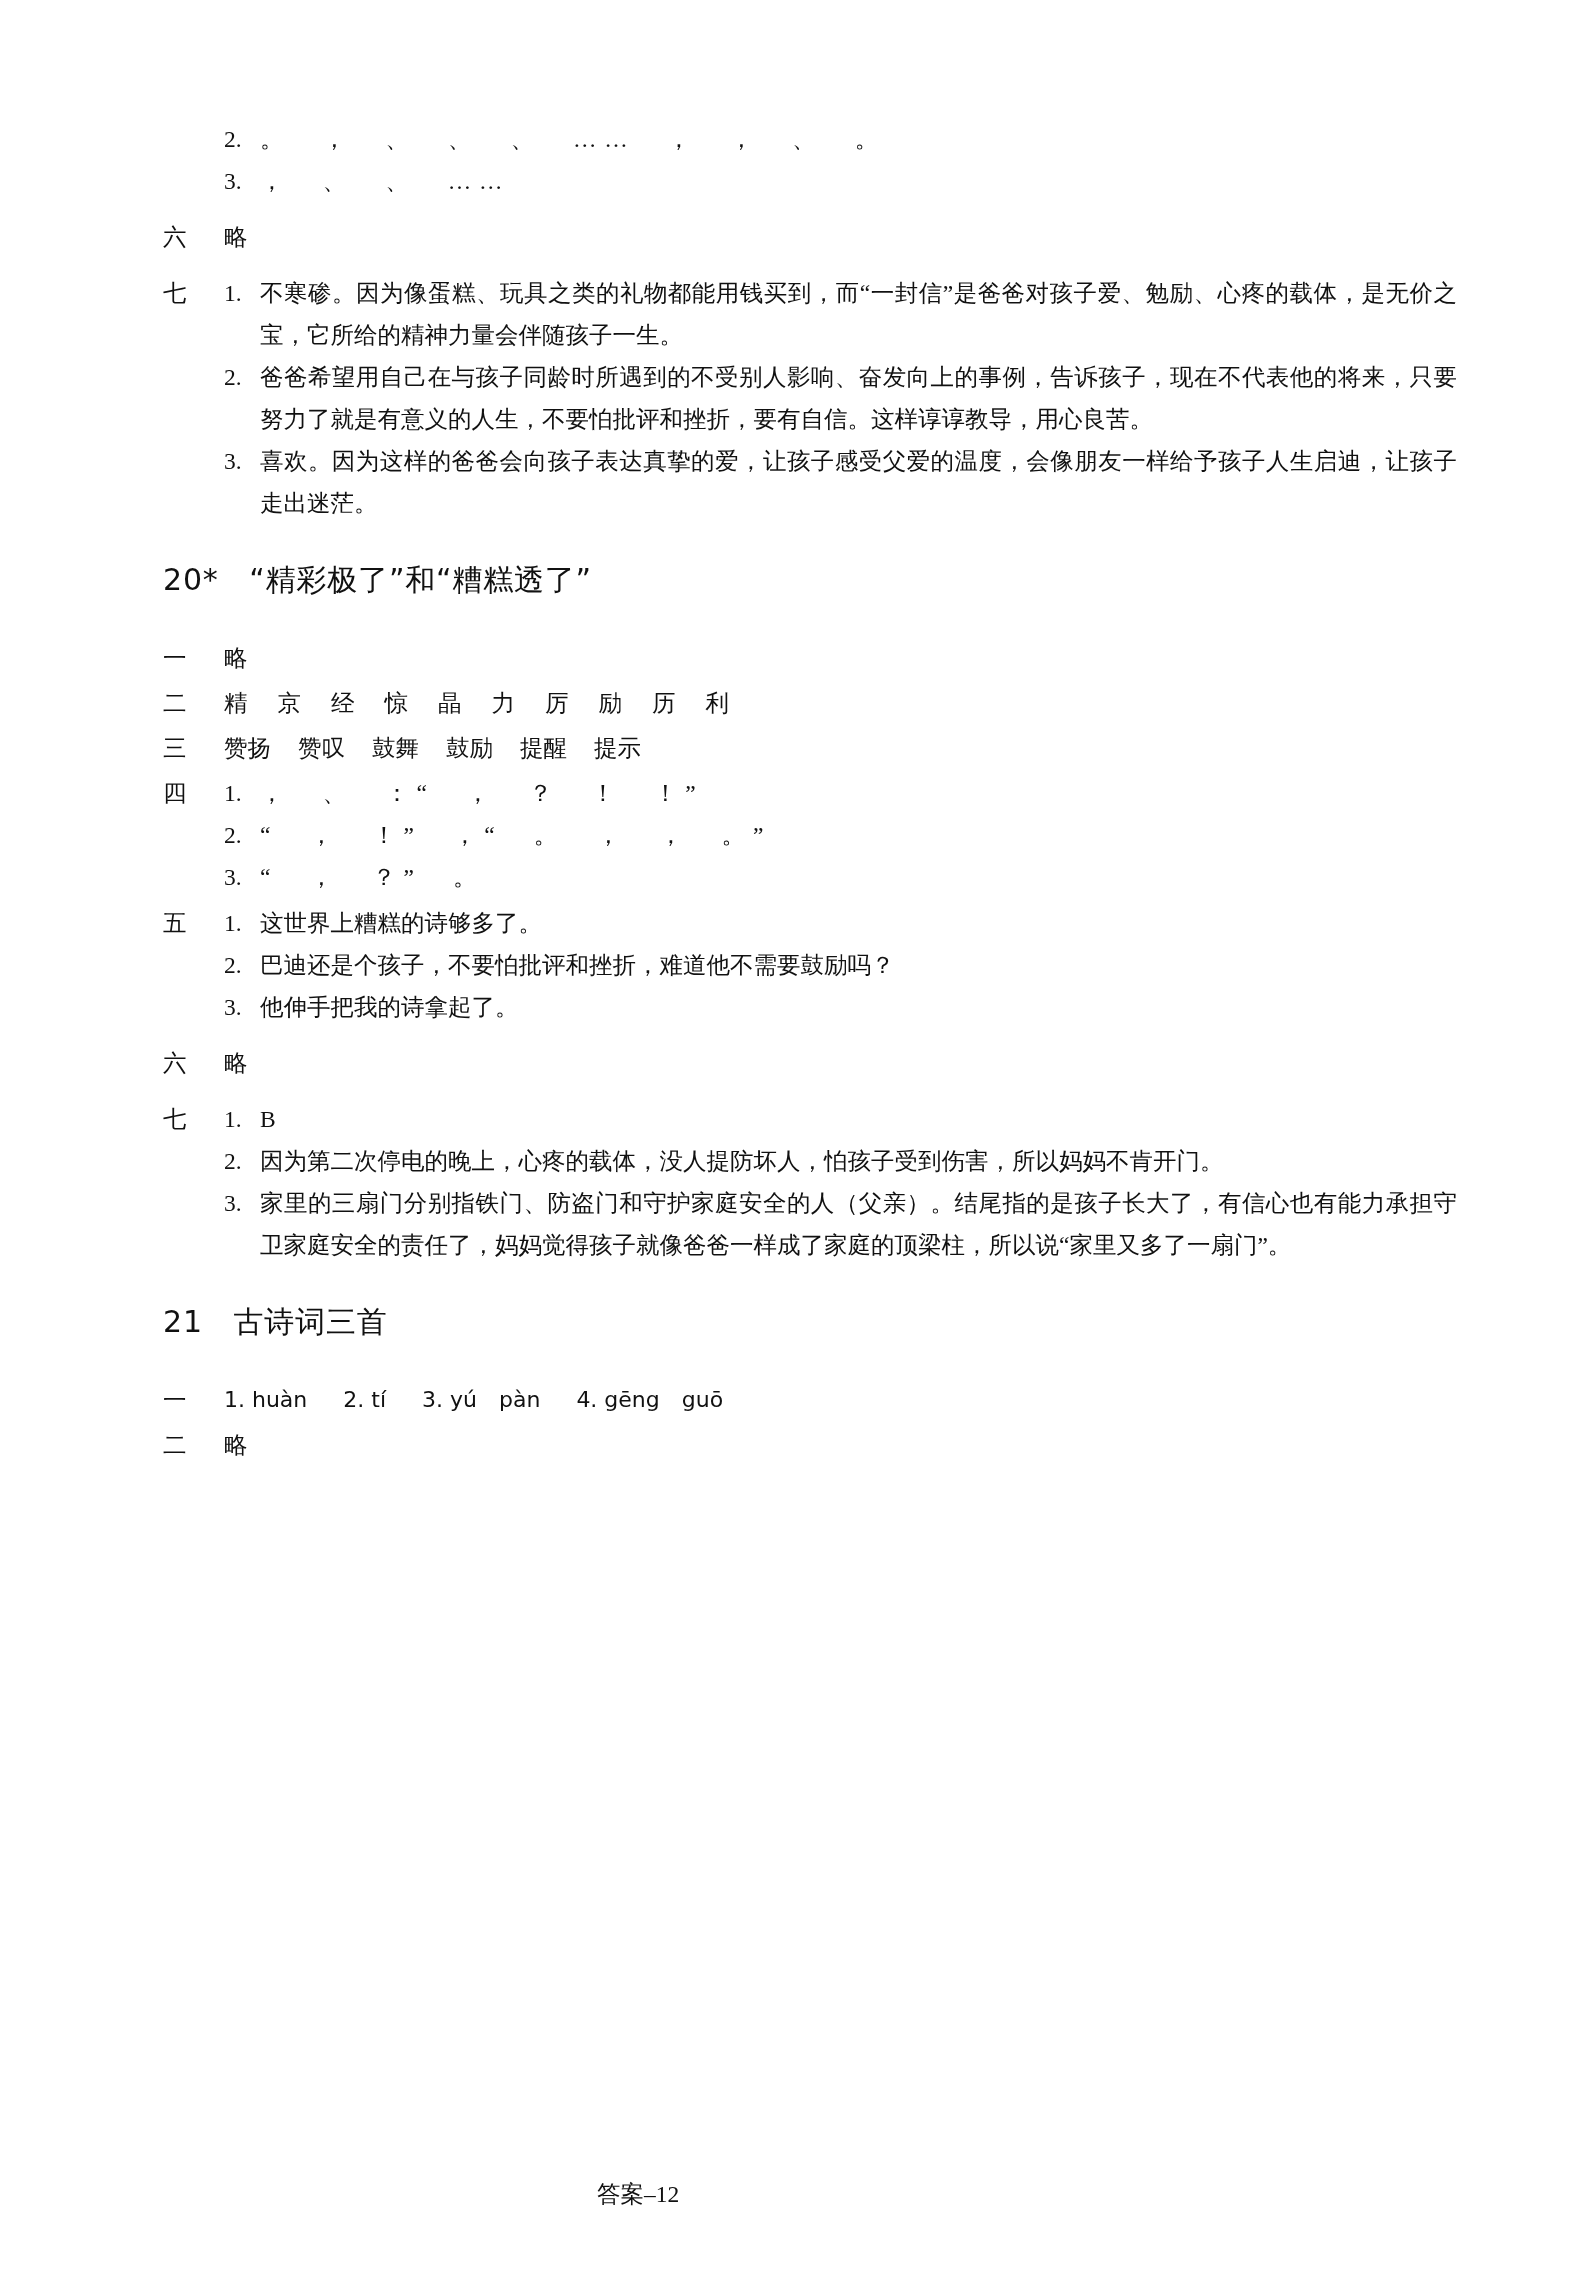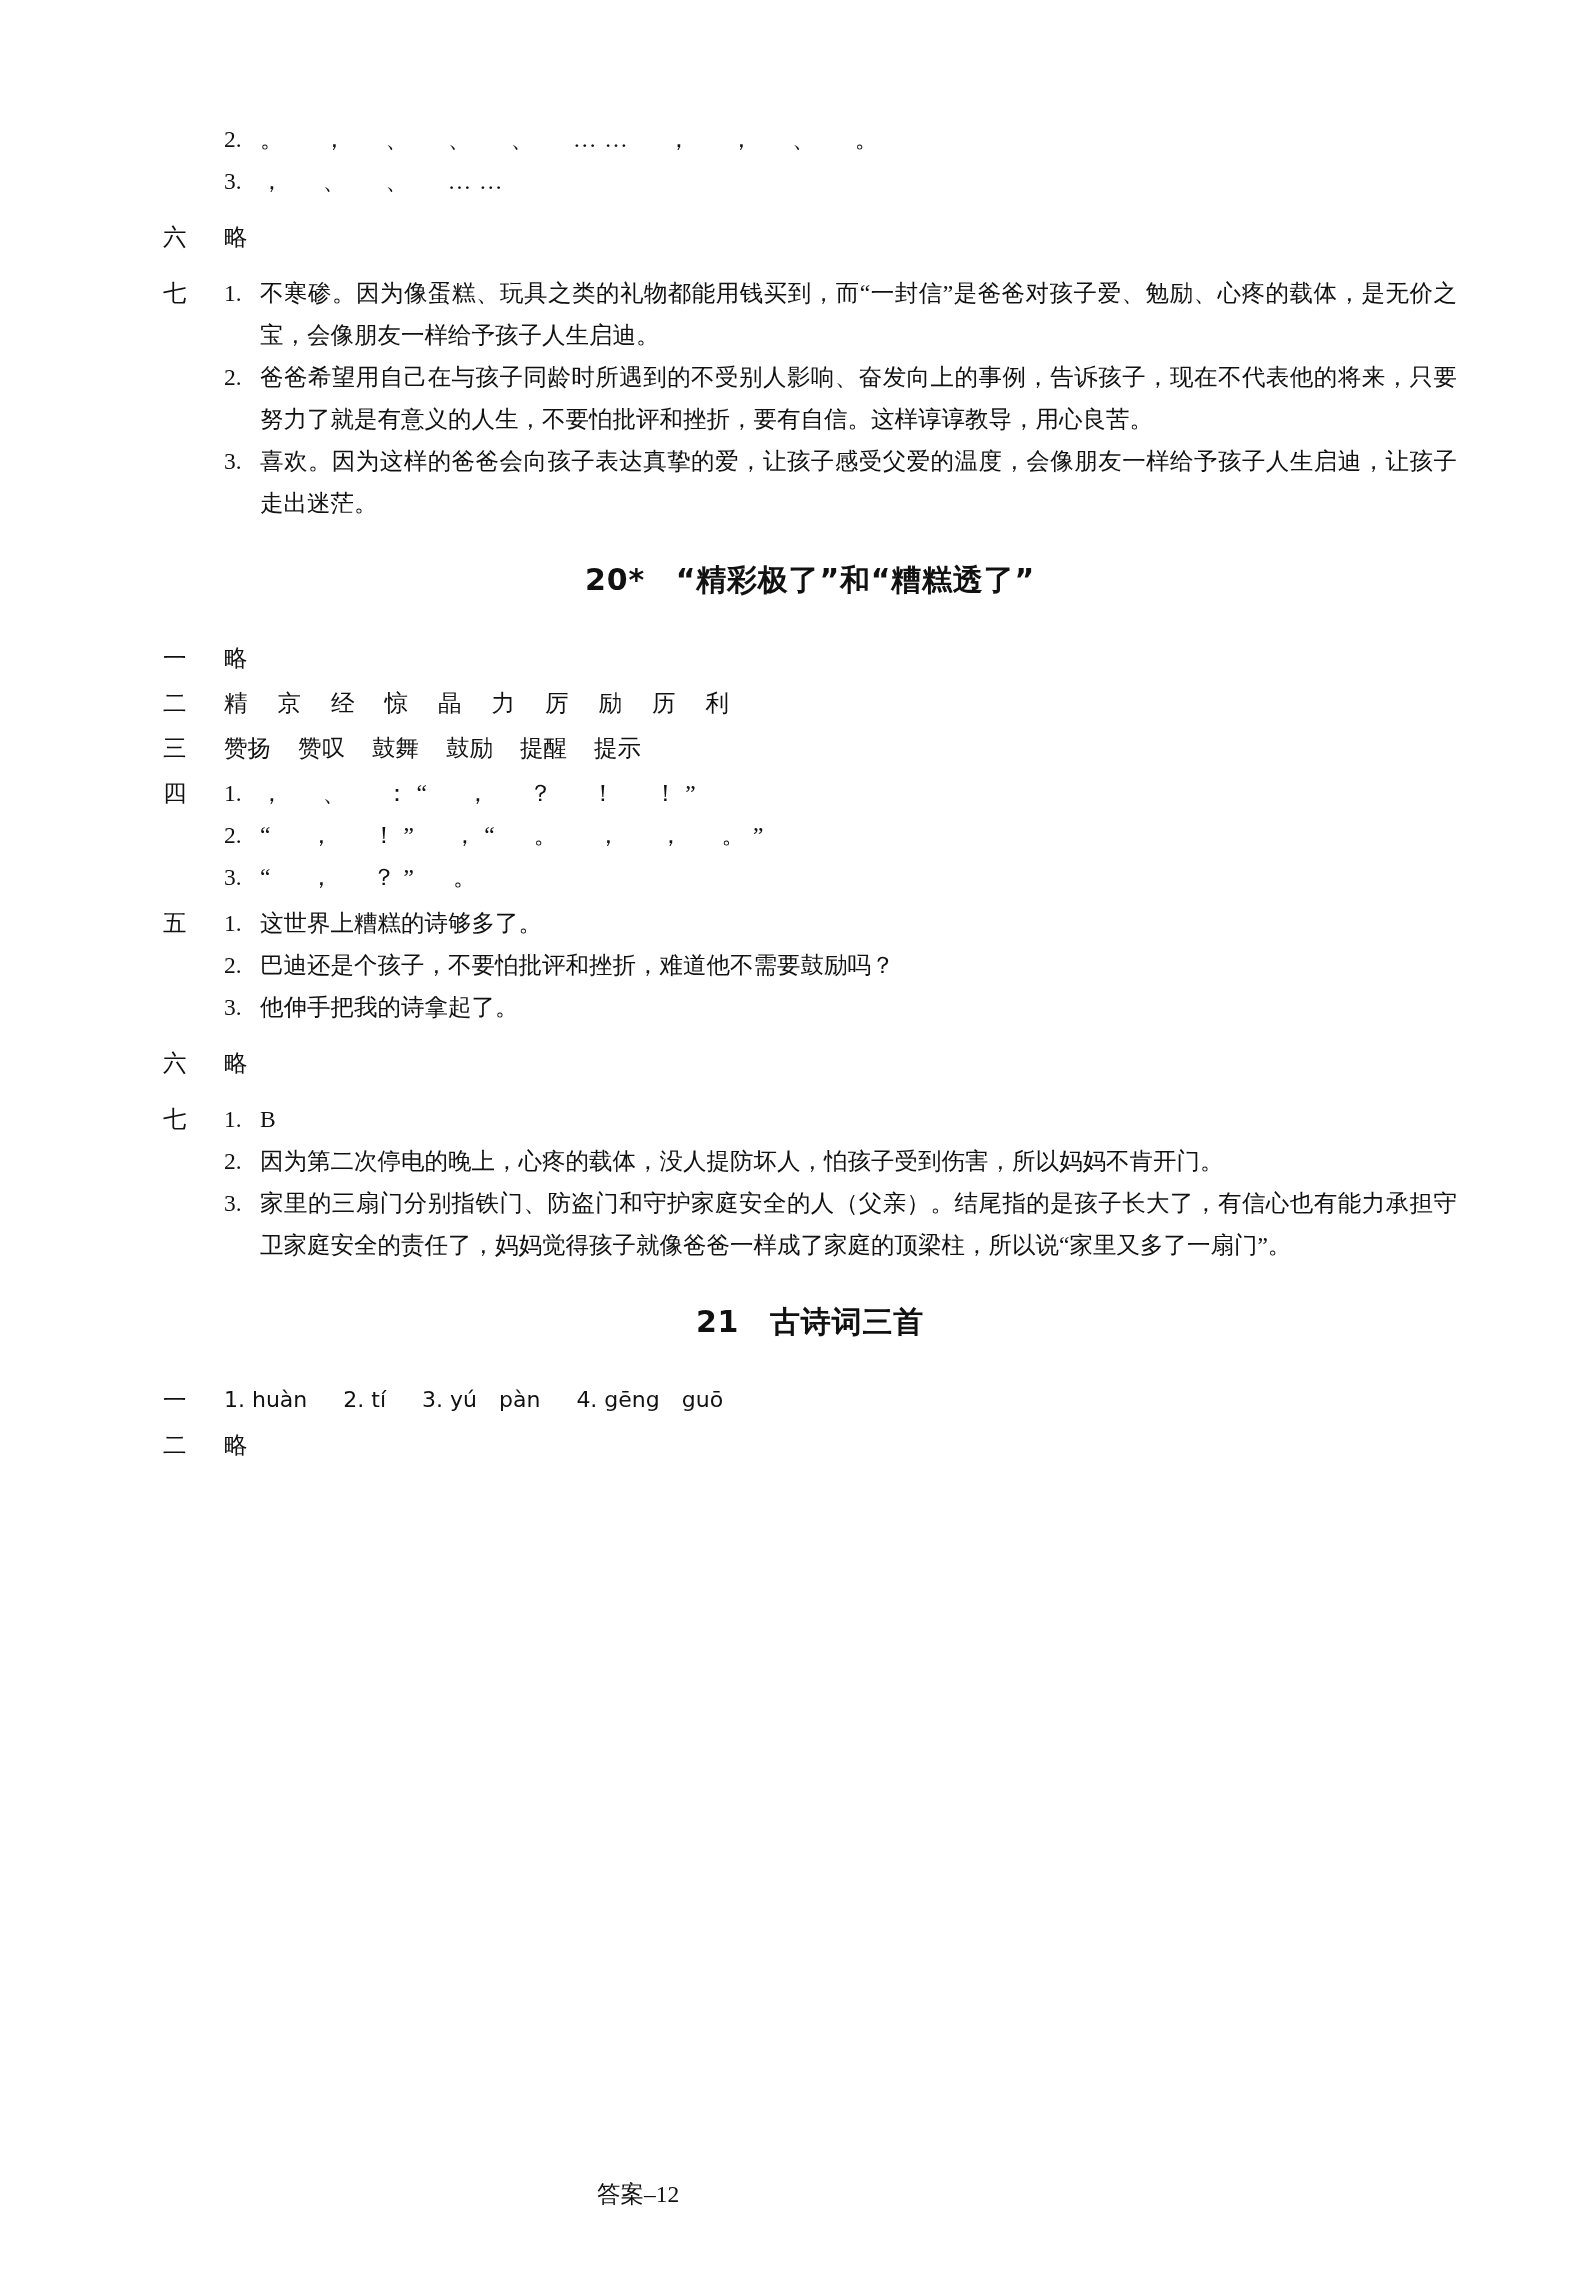--- a/index.html
+++ b/index.html
@@ -64,23 +64,23 @@
     text-align: justify;
     text-justify: inter-ideograph;
   }
   .txt.jlast {
     text-align-last: left;
   }
   .spacer-sm { height: 11px; }
 
   h2.section-title {
     font-family: "DejaVu Sans", "Liberation Sans", sans-serif;
-    font-weight: bold;
+    font-weight: normal;
     font-size: 30px;
-    text-align: center;
+    text-align: left;
     margin: 0;
     padding: 0;
     letter-spacing: 0.8px;
   }
   .title-block {
     margin-top: 36px;
     margin-bottom: 36px;
   }
   .title-wrap { text-align: center; }
 
@@ -144,21 +144,21 @@
       <div class="body">略</div>
     </div>
 
     <div class="spacer-sm"></div>
 
     <div class="row">
       <div class="label">七</div>
       <div class="body">
         <div class="item">
           <div class="num">1.</div>
-          <div class="txt jlast">不寒碜。因为像蛋糕、玩具之类的礼物都能用钱买到，而“一封信”是爸爸对孩子爱、勉励、心疼的载体，是无价之宝，会像朋友一样给予孩子人生启迪。</div>
+          <div class="txt jlast">不寒碜。因为像蛋糕、玩具之类的礼物都能用钱买到，而“一封信”是爸爸对孩子爱、勉励、心疼的载体，是无价之宝，它所给的精神力量会伴随孩子一生。</div>
         </div>
         <div class="item">
           <div class="num">2.</div>
           <div class="txt jlast">爸爸希望用自己在与孩子同龄时所遇到的不受别人影响、奋发向上的事例，告诉孩子，现在不代表他的将来，只要努力了就是有意义的人生，不要怕批评和挫折，要有自信。这样谆谆教导，用心良苦。</div>
         </div>
         <div class="item">
           <div class="num">3.</div>
           <div class="txt jlast">喜欢。因为这样的爸爸会向孩子表达真挚的爱，让孩子感受父爱的温度，会像朋友一样给予孩子人生启迪，让孩子走出迷茫。</div>
         </div>
       </div>

